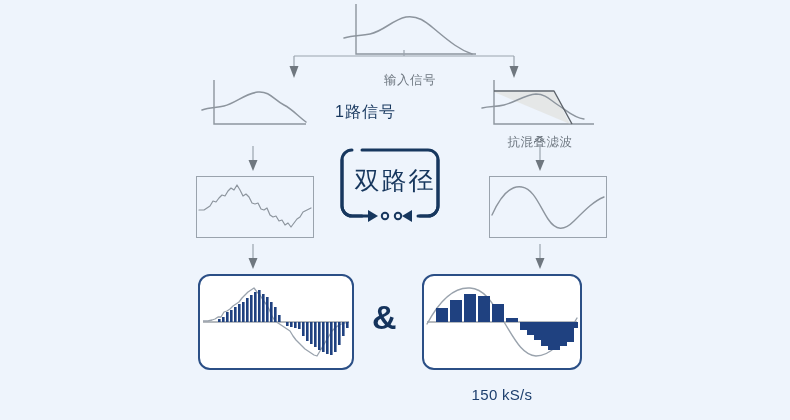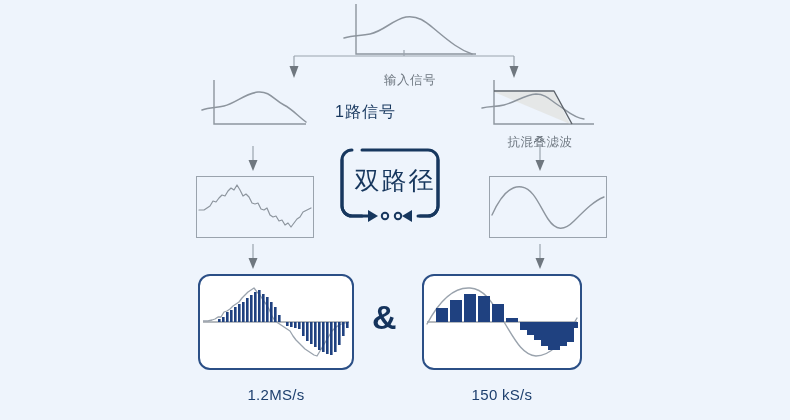--- a/index.html
+++ b/index.html
@@ -189,21 +189,20 @@
         <rect x="122" y="46" width="2.6" height="30"></rect>
         <rect x="126" y="46" width="2.6" height="32"></rect>
         <rect x="130" y="46" width="2.6" height="33"></rect>
         <rect x="134" y="46" width="2.6" height="30"></rect>
         <rect x="138" y="46" width="2.6" height="23"></rect>
         <rect x="142" y="46" width="2.6" height="14"></rect>
         <rect x="146" y="46" width="2.6" height="6"></rect>
       </g>
     </svg>
   </div>
-  <div class="abs lbl-rate" style="left:198px;top:386px;width:156px;">1.2MS/s</div>
 
   <div class="abs amp" style="left:372px;top:300px;">&amp;</div>
 
   <div class="abs result-panel" style="left:422px;top:274px;width:160px;height:96px;">
     <svg width="156" height="92" viewBox="0 0 156 92">
       <line x1="3" y1="46" x2="153" y2="46" stroke="#6f777f" stroke-width="1.2"></line>
 
       <path d="M3 48 C18 20 32 11 46 12 C62 13 70 30 80 46 C90 62 98 79 112 80 C128 80 142 62 153 42" fill="none" stroke="#9aa3ad" stroke-width="1.4" stroke-linecap="round"></path>
 
       <g fill="#1f4180">

